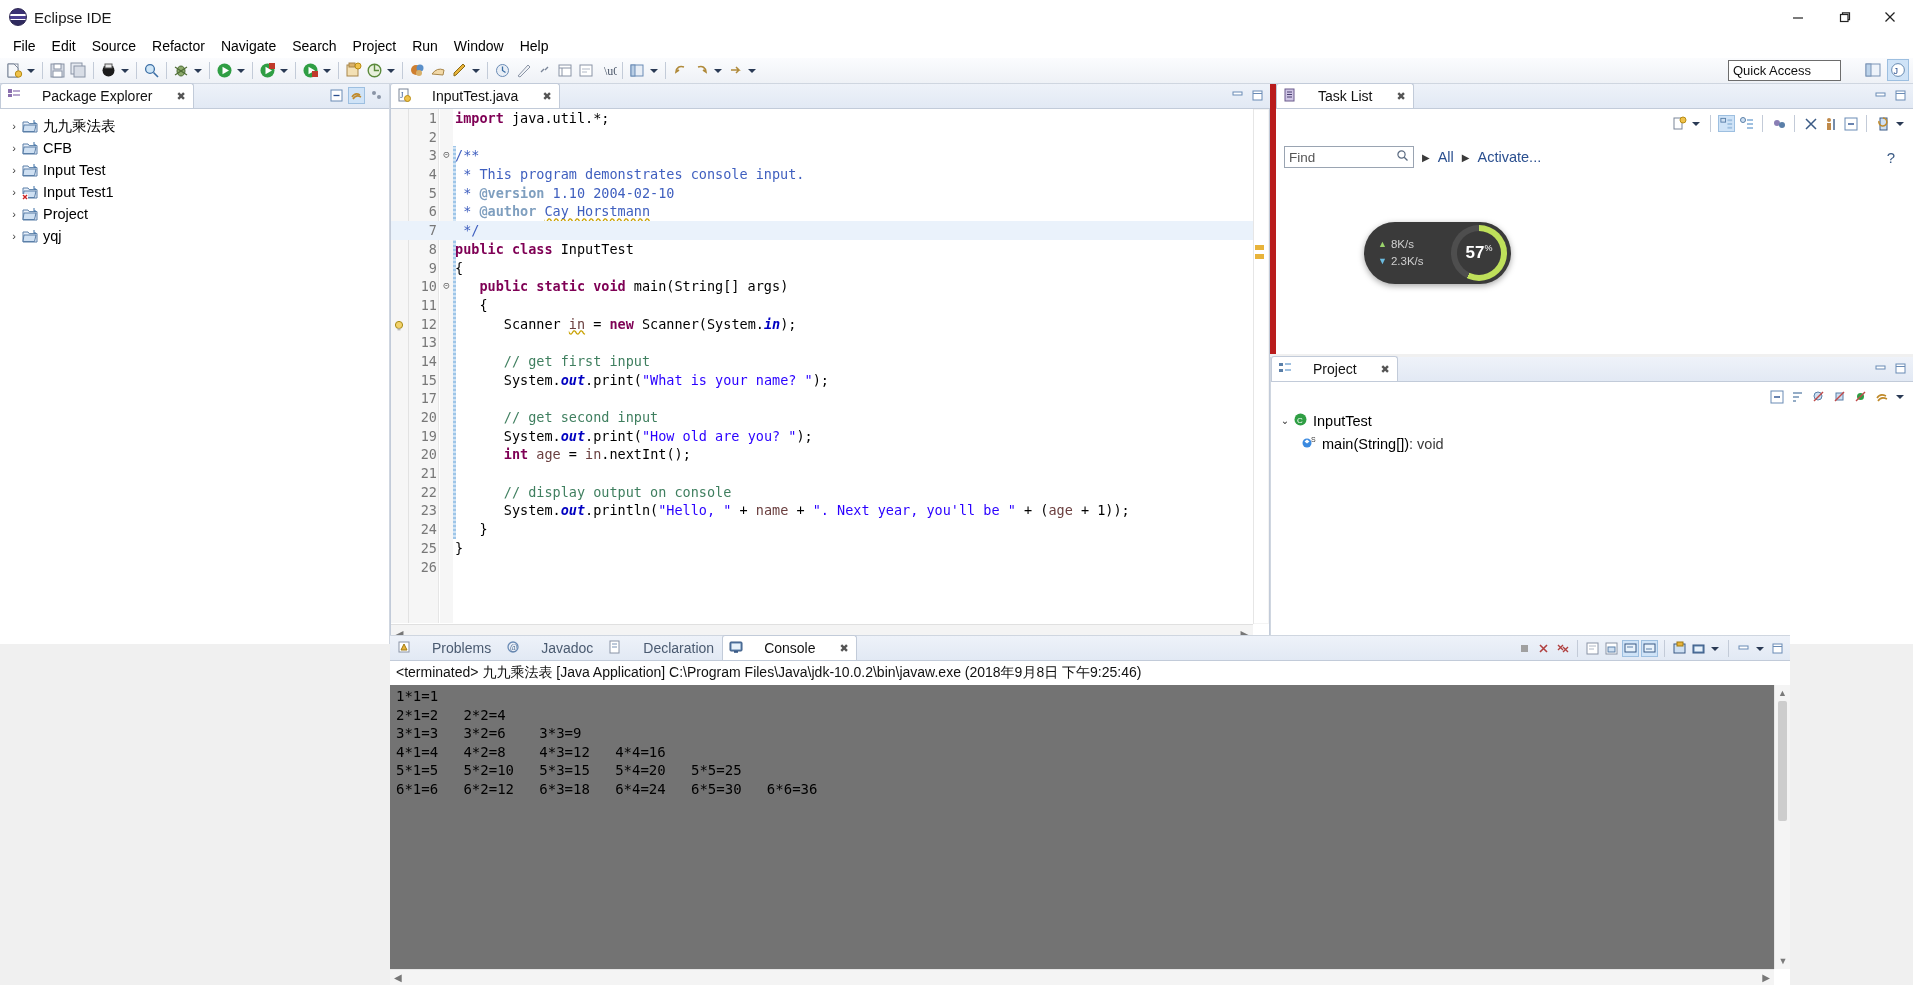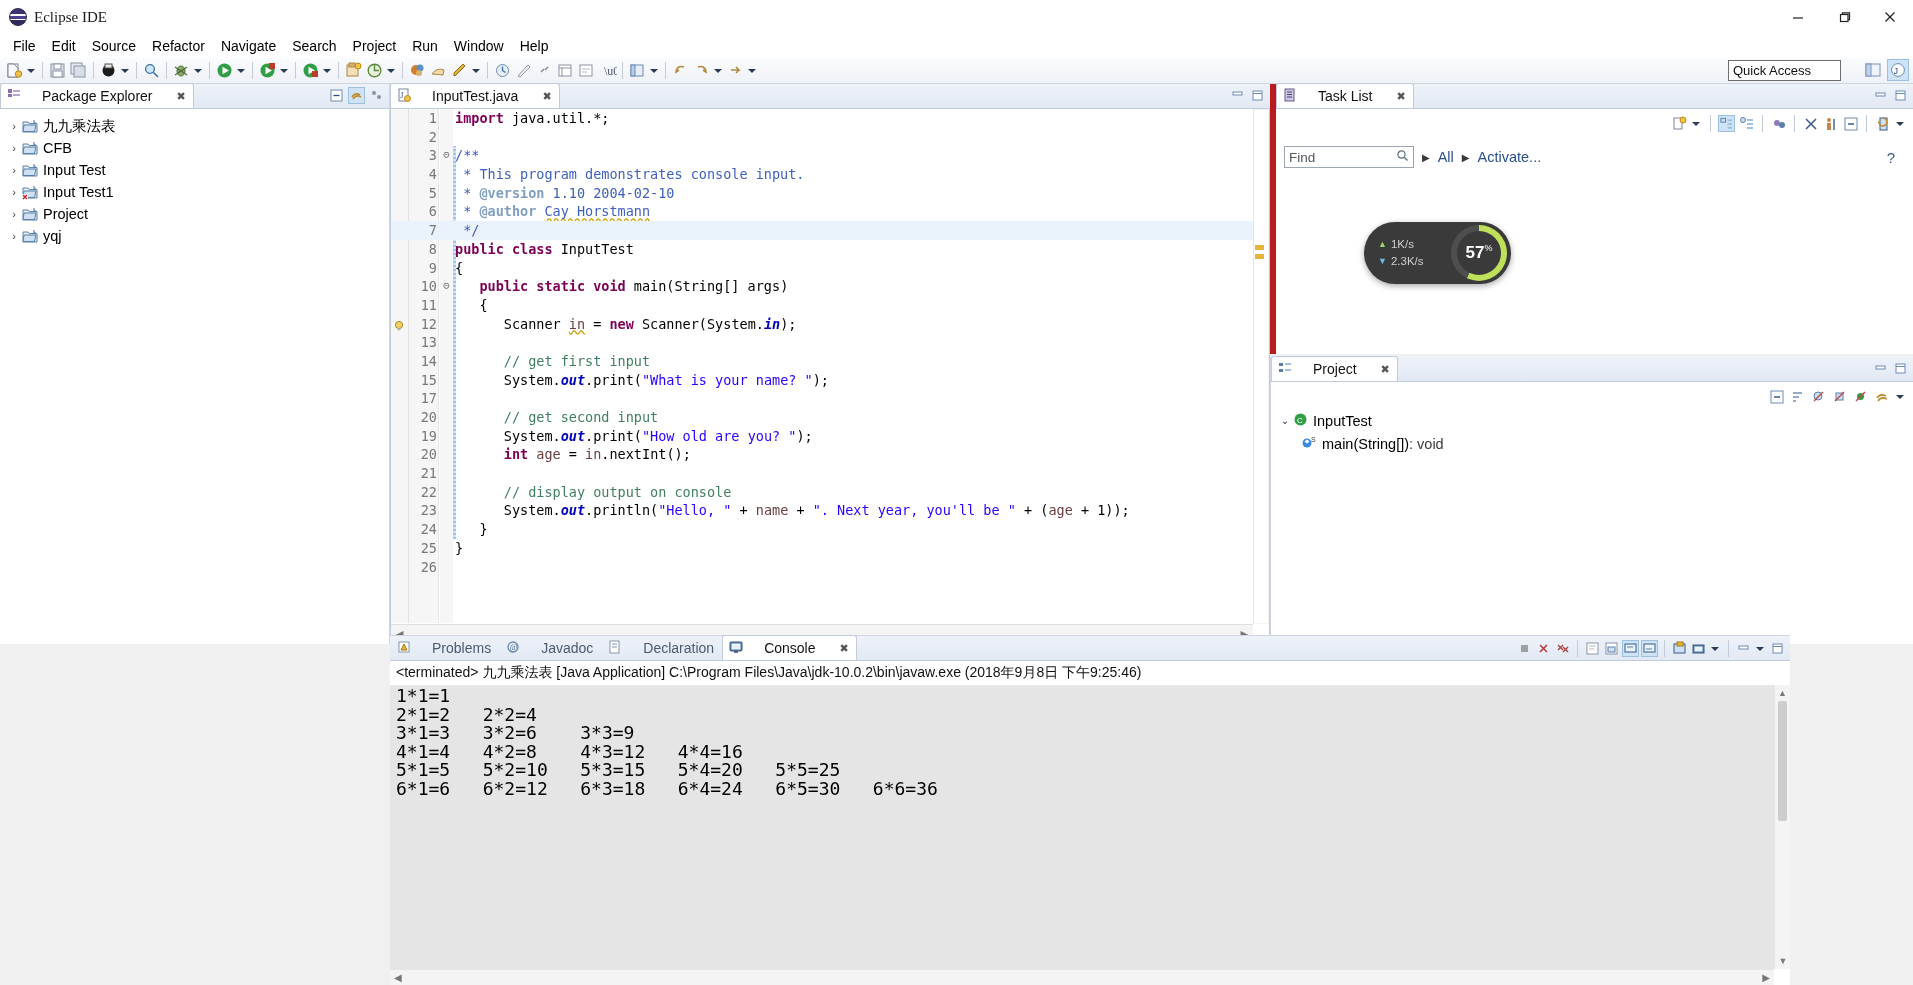--- a/index.html
+++ b/index.html
@@ -9,21 +9,21 @@
     font-family:"Liberation Sans", sans-serif;
     font-size:13px; color:#000;
     background:#fff; overflow:hidden;
     -webkit-font-smoothing:antialiased;
   }
   .app { position:relative; width:1913px; height:985px; background:#f0f0f0; }
 
   
   .titlebar{
     position:absolute; left:0; top:0; width:1913px; height:34px;
-    background:#ffffff; display:flex; align-items:center;font-family:Liberation Serif, serif;
+    background:#ffffff; display:flex; align-items:center;
   }
   .title-ico{ width:18px;height:18px;margin-left:9px;margin-right:7px;
     border-radius:50%;
     background:linear-gradient(#3b3273 0 30%, #ffffff 30% 42%, #4b3f8f 42% 60%, #ffffff 60% 70%, #2f2a5e 70% 100%);
     border:1px solid #2a2450; }
   .title-text{ font-size:15px; color:#1a1a1a; }
   .winbtns{ position:absolute; right:0; top:0; height:34px; display:flex; }
   .winbtn{ width:46px;height:34px;display:flex;align-items:center;justify-content:center;
     color:#222; font-size:16px; }
   .winbtn svg{ display:block; }
@@ -135,22 +135,22 @@
   #outline{ left:1270px; top:357px; width:643px; height:287px; border-left:1px solid #cfd6e0; }
   .ol-row{ display:flex; align-items:center; height:23px; font-size:14.5px; padding-left:6px; }
   .ol-row .tw{ width:16px;text-align:center;color:#333;font-size:10px; }
 
   
   #console{ left:390px; top:635px; width:1400px; height:350px; border-top:1px solid #cfd6e0; }
   .con-toolstrip{ position:absolute; right:4px; top:3px; display:flex; gap:2px; align-items:center; }
   .con-head{ position:absolute; left:0; top:25px; right:0; height:24px;
     font-size:14px; padding:3px 6px; color:#111; background:#fff; white-space:nowrap; }
   .con-out{ position:absolute; left:0; top:49px; right:16px; bottom:16px;
-    font-family:"DejaVu Sans Mono", monospace; font-size:18px; line-height:18.6px;
-    padding:2px 6px; white-space:pre; overflow:hidden; background:#e5e5e5; }
+    font-family:"DejaVu Sans Mono", monospace; font-size:14px; line-height:18.6px;
+    padding:2px 6px; white-space:pre; overflow:hidden; background:#737373; }
   .con-vscroll{ position:absolute; right:0; top:49px; width:16px; bottom:16px; background:#f4f4f4;
     border-left:1px solid #e6e6e6; }
   .con-hscroll{ position:absolute; left:0; right:16px; bottom:0; height:16px; background:#f4f4f4;
     border-top:1px solid #e6e6e6; display:flex;align-items:center;justify-content:space-between;
     padding:0 4px;color:#777;font-size:10px; }
 
   
   .netwidget{
     position:absolute; left:1364px; top:222px; width:147px; height:62px;
     background:#3a3a3a; border-radius:31px; display:flex; align-items:center;
@@ -691,21 +691,21 @@
       <span class="carat">▶</span>
       <span class="link">Activate...</span>
       <span style="margin-left:auto;color:#3a5a85;font-size:15px;padding-right:10px;">?</span>
     </div>
   </div>
 
   <div class="netwidget">
     <div class="net-stats">
       <div>
         <span class="arrow-up">▲</span>
-        <span class="net-up">1K/s</span>
+        <span class="net-up">8K/s</span>
       </div>
       <div>
         <span class="arrow-dn">▼</span>
         <span class="net-dn">2.3K/s</span>
       </div>
     </div>
     <div class="net-ring">
       <span class="net-pct"><span>57</span><sup>%</sup></span>
     </div>
   </div>

